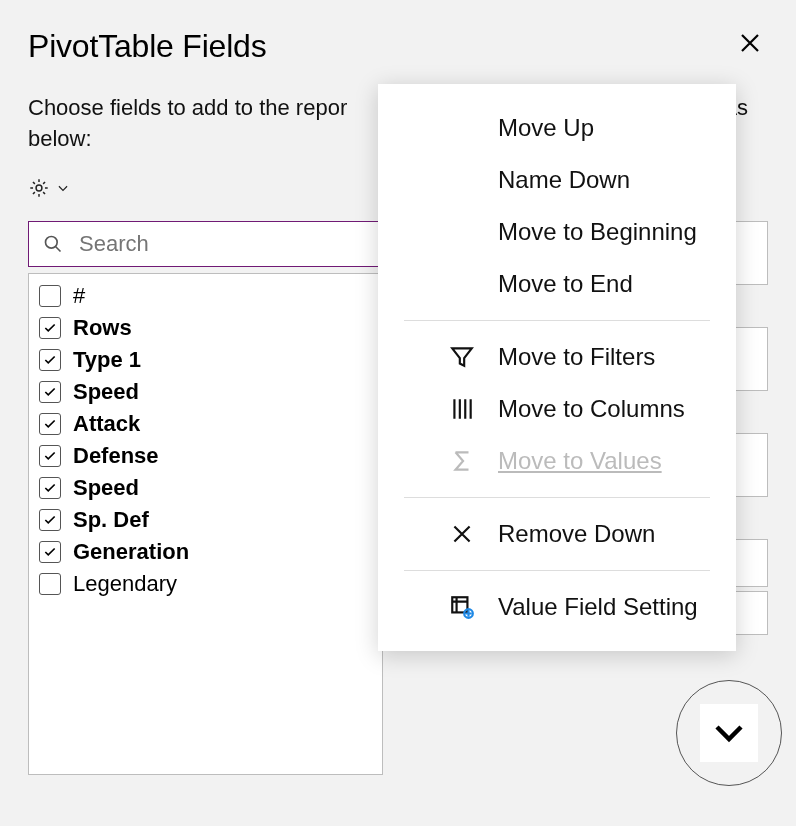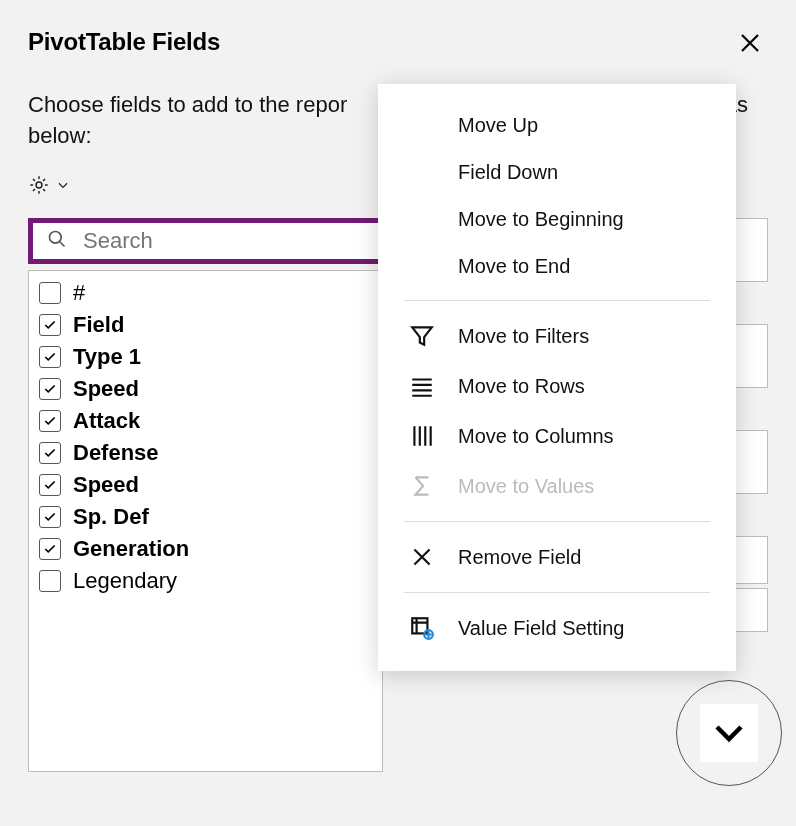--- a/index.html
+++ b/index.html
@@ -17,22 +17,22 @@
     padding: 28px 28px 0 28px;
     position: relative;
     height: 100%;
   }
   .header {
     display: flex;
     justify-content: space-between;
     align-items: flex-start;
   }
   .title {
-    font-size: 24px;
-    font-weight: 700;
+    font-size: 32px;
+    font-weight: 400;
     letter-spacing: -0.2px;
   }
   .close {
     font-size: 30px;
     line-height: 1;
     padding: 2px 6px;
     cursor: pointer;
     font-weight: 300;
   }
   .close svg { width: 24px; height: 24px; stroke: #000; stroke-width: 2.2; }
@@ -56,25 +56,25 @@
   .content-row {
     display: flex;
     gap: 22px;
     margin-top: 14px;
   }
   .left-col { width: 355px; }
   .right-col { flex: 1; display: flex; flex-direction: column; gap: 42px; }
   .search {
     width: 355px;
     height: 46px;
-    border: 5px solid #701a75;
-    background: #fff;
-    display: flex;
-    align-items: center;
-    padding: 0 14px;
+    border: 1px solid #701a75;
+    background: #fff;
+    display: flex;
+    align-items: flex-end;
+    padding: 8px 14px;
     gap: 14px;
   }
   .search svg { width: 20px; height: 20px; stroke: #555; fill:none; stroke-width:2; }
   .search input {
     border: none;
     outline: none;
     font-size: 22px;
     color: #999;
     flex: 1;
     background: transparent;
@@ -132,26 +132,27 @@
     width: 358px;
     background: #fff;
     box-shadow: 0 4px 22px rgba(0,0,0,0.18);
     padding: 18px 0;
     z-index: 20;
   }
   .menu-item {
     display: flex;
     align-items: center;
     padding: 12px 30px 12px 30px;
-    font-size: 20px;
+    font-size: 24px;
     gap: 22px;
     cursor: pointer;
     color: #111;
-  }
-  .menu-item.disabled { color: #bbb; cursor: not-allowed; }
+    margin-left: 40px;
+  }
+  .menu-item.disabled { color: #bbb; cursor: not-allowed; text-decoration: underline; }
   .menu-item .mi-icon { width: 28px; display:flex; align-items:center; justify-content:center; }
   .menu-item .mi-icon svg { width: 26px; height: 26px; stroke: currentColor; fill:none; stroke-width:2; }
   .menu-sep {
     border: none;
     border-top: 1px solid #ddd;
     margin: 10px 26px;
   }
   .menu .no-icon .mi-icon { width: 28px; }
   
   .chevron-circle {
@@ -228,21 +229,21 @@
           <div class="field-item">
             <span class="cb"></span>
             <span class="label">#</span>
           </div>
           <div class="field-item bold">
             <span class="cb checked">
               <svg viewBox="0 0 24 24">
                 <path d="M4 12l5 5L20 6"></path>
               </svg>
             </span>
-            <span class="label">Field</span>
+            <span class="label">Rows</span>
           </div>
           <div class="field-item bold">
             <span class="cb checked">
               <svg viewBox="0 0 24 24">
                 <path d="M4 12l5 5L20 6"></path>
               </svg>
             </span>
             <span class="label">Type 1</span>
           </div>
           <div class="field-item bold">
@@ -313,21 +314,21 @@
     </div>
   </div>
 
   <div class="menu">
     <div class="menu-item no-icon">
       <span class="mi-icon"></span>
         <span>Move Up</span>
     </div>
     <div class="menu-item no-icon">
       <span class="mi-icon"></span>
-        <span>Field Down</span>
+        <span>Name Down</span>
     </div>
     <div class="menu-item no-icon">
       <span class="mi-icon"></span>
         <span>Move to Beginning</span>
     </div>
     <div class="menu-item no-icon">
       <span class="mi-icon"></span>
         <span>Move to End</span>
     </div>
     <hr class="menu-sep">
@@ -335,49 +336,41 @@
       <span class="mi-icon">
         <svg viewBox="0 0 24 24">
             <path d="M3 4h18L14 13v7l-4-2v-5L3 4z"></path>
           </svg>
       </span>
         <span>Move to Filters</span>
     </div>
     <div class="menu-item">
       <span class="mi-icon">
         <svg viewBox="0 0 24 24">
-            <path d="M3 6h18M3 11h18M3 16h18M3 21h18"></path>
-          </svg>
-      </span>
-        <span>Move to Rows</span>
-    </div>
-    <div class="menu-item">
-      <span class="mi-icon">
-        <svg viewBox="0 0 24 24">
             <path d="M5 3v18M10 3v18M15 3v18M20 3v18"></path>
           </svg>
       </span>
         <span>Move to Columns</span>
     </div>
     <div class="menu-item disabled">
       <span class="mi-icon">
         <svg viewBox="0 0 24 24">
             <path d="M6 4h12M6 4l7 8-7 8h12"></path>
           </svg>
       </span>
         <span>Move to Values</span>
     </div>
     <hr class="menu-sep">
     <div class="menu-item">
       <span class="mi-icon">
         <svg viewBox="0 0 24 24">
             <path d="M5 5l14 14M19 5L5 19"></path>
           </svg>
       </span>
-        <span>Remove Field</span>
+        <span>Remove Down</span>
     </div>
     <hr class="menu-sep">
     <div class="menu-item">
       <span class="mi-icon">
         <svg viewBox="0 0 24 24">
             <rect x="3" y="3" width="14" height="14"></rect>
             <path d="M7 3v14M3 7h14"></path>
             <circle cx="18" cy="18" r="4" stroke="#1e88e5"></circle>
             <path d="M18 15v6M15 18h6" stroke="#1e88e5"></path>
           </svg>

